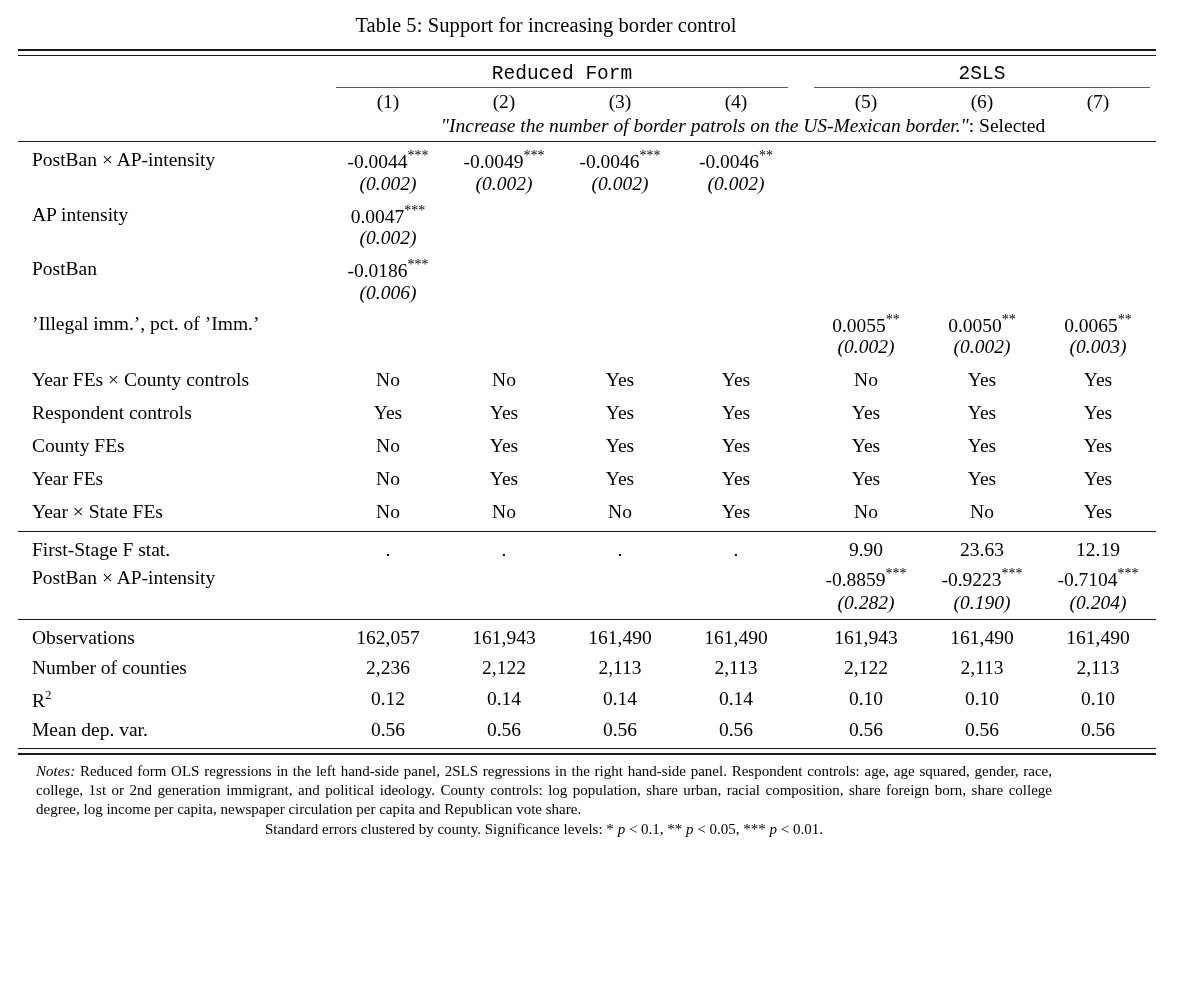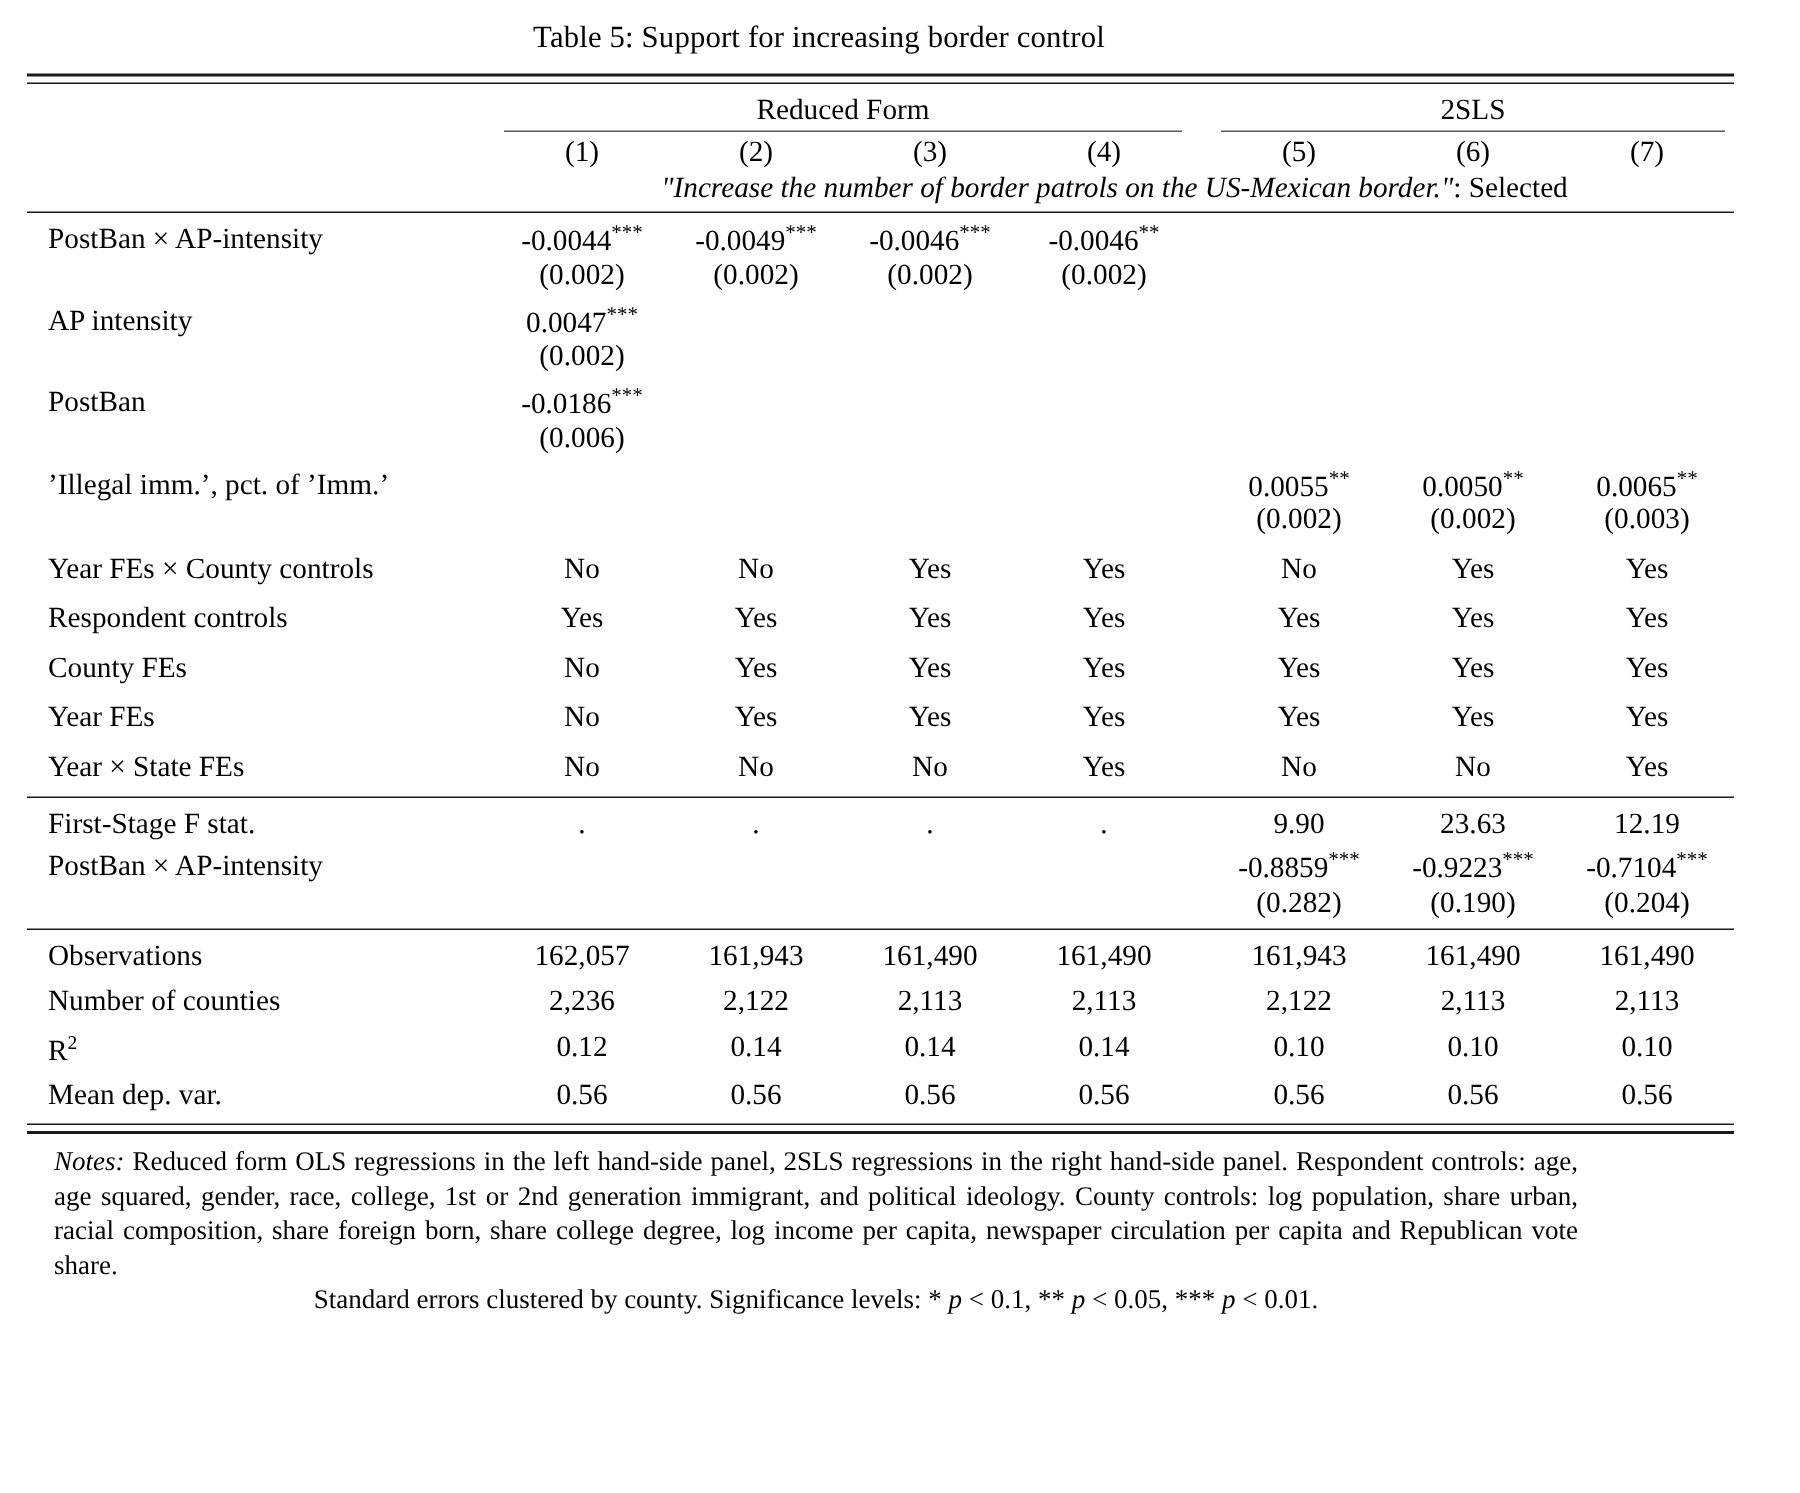--- a/index.html
+++ b/index.html
@@ -71,20 +71,21 @@
     font-size: 0;
     line-height: 0;
   }
   .spacer-xs td { height: 3px; padding: 0; font-size: 0; line-height: 0; }
 
   
   .grp {
     text-align: center;
     font-size: 19.5px;
     padding: 7px 0 1px 0;
+    font-family: Liberation Mono, monospace;
   }
   .grp-rule {
     padding: 0;
     height: 3px;
     font-size: 0;
     line-height: 0;
   }
   .grp-rule .line {
     display: block;
     height: 0;
@@ -111,38 +112,38 @@
   .depvar {
     text-align: center;
     font-style: italic;
     font-size: 19.5px;
     padding: 1px 0 4px 0;
     white-space: nowrap;
   }
   .depvar .roman { font-style: normal; }
 
   .coef-row td { padding-top: 6px; padding-bottom: 0; }
-  .se-row td   { padding-top: 0;  padding-bottom: 2px; }
+  .se-row td   { padding-top: 0;  padding-bottom: 2px; font-style: italic; }
 
   .stars {
     font-size: 14px;
     vertical-align: super;
     letter-spacing: 0;
   }
   sup.sq { font-size: 13px; vertical-align: super; }
 
   .yn-row td { padding-top: 5.5px; padding-bottom: 5.5px; }
   .stat-row td { padding-top: 4px; padding-bottom: 4px; }
 
   .indent { padding-left: 42px; }
 
   
   .notes {
     margin: 7px 40px 0 36px;
-    font-size: 18px;
+    font-size: 15px;
     line-height: 1.28;
     text-align: justify;
     text-justify: inter-word;
   }
   .notes .ital { font-style: italic; }
   .notes p { margin: 0; }
   .notes p.last { text-align: center; }
 </style>
 </head>
 <body>

